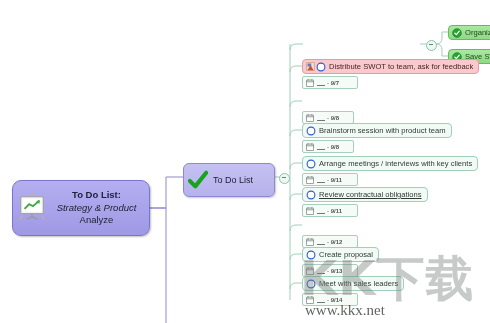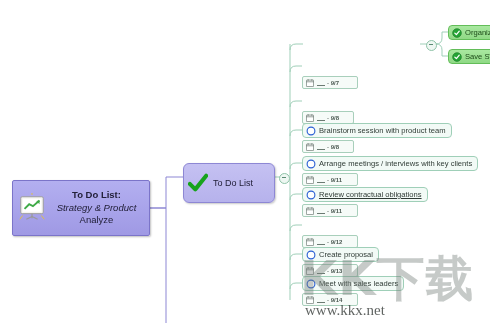--- a/index.html
+++ b/index.html
@@ -34,21 +34,21 @@
 
   
   .root-node {
     position: absolute;
     left: 12px;
     top: 180px;
     width: 138px;
     height: 56px;
     box-sizing: border-box;
     border: 1px solid #7b74c9;
-    border-radius: 2px;
+    border-radius: 9px;
     background: linear-gradient(180deg, #b3aff0 0%, #a8a3ea 55%, #9f99e4 100%);
     box-shadow: 1px 1px 2px rgba(0,0,0,0.25);
     display: flex;
     align-items: center;
     padding: 0 5px 0 4px;
   }
   .root-icon {
     width: 30px;
     height: 30px;
     flex: 0 0 30px;
@@ -65,21 +65,21 @@
   .root-text .t1 { font-weight: bold; display: block; }
   .root-text .t2 { display: block; font-style: italic; }
   .root-text .t3 { display: block; }
 
   
   .mid-node {
     position: absolute;
     left: 183px;
     top: 163px;
     width: 92px;
-    height: 40px;
+    height: 34px;
     box-sizing: border-box;
     border: 1px solid #8d87d4;
     border-radius: 6px;
     background: linear-gradient(180deg, #c5c1f2 0%, #b6b2ec 100%);
     box-shadow: 1px 1px 2px rgba(0,0,0,0.22);
     display: flex;
     align-items: center;
     padding-left: 4px;
   }
   .mid-check { width: 20px; height: 20px; flex: 0 0 20px; display:block; }
@@ -272,20 +272,31 @@
     <span class="tlabel">Organize brain</span>
   </div>
   <div class="task green" style="left:448px; top:49px;">
     <svg class="glyph big" viewBox="0 0 16 16">
       <circle cx="8" cy="8" r="7" fill="#25a335" stroke="#1b7a27" stroke-width="1"></circle>
       <polyline points="4.5,8.2 7,10.6 11.6,5" fill="none" stroke="#ffffff" stroke-width="2" stroke-linecap="round" stroke-linejoin="round"></polyline>
     </svg>
     <span class="tlabel">Save SWOT to</span>
   </div>
 
+  <div class="task pink" style="left:302px; top:59px;">
+    <svg class="alert-ico" viewBox="0 0 12 12">
+      <rect x="0.5" y="0.5" width="11" height="11" rx="1" fill="#f3dcc5" stroke="#c08b5a" stroke-width="0.8"></rect>
+      <rect x="2" y="2" width="5" height="4" fill="#5b7fd4"></rect>
+      <polygon points="6,4 10,11 2,11" fill="#d04b3a"></polygon>
+    </svg>
+    <svg class="glyph big" viewBox="0 0 16 16">
+      <circle cx="8" cy="8" r="6.2" fill="#ffffff" stroke="#2a5fd4" stroke-width="1.8"></circle>
+    </svg>
+    <span class="tlabel">Distribute SWOT to team, ask for feedback</span>
+  </div>
   <div class="datebox" style="left:302px; top:76px; width:56px;">
     <svg class="cal-ico" viewBox="0 0 12 12">
       <rect x="0.6" y="1.6" width="10.8" height="9.8" rx="1" fill="#ffffff" stroke="#5d6b64" stroke-width="1"></rect>
       <line x1="0.6" y1="4.2" x2="11.4" y2="4.2" stroke="#5d6b64" stroke-width="1"></line>
       <line x1="3.2" y1="0.4" x2="3.2" y2="2.6" stroke="#5d6b64" stroke-width="1.1"></line>
       <line x1="8.8" y1="0.4" x2="8.8" y2="2.6" stroke="#5d6b64" stroke-width="1.1"></line>
     </svg>
     <span class="dash"></span>
     <span>-&nbsp;</span>
       <span class="dval">9/7</span>

